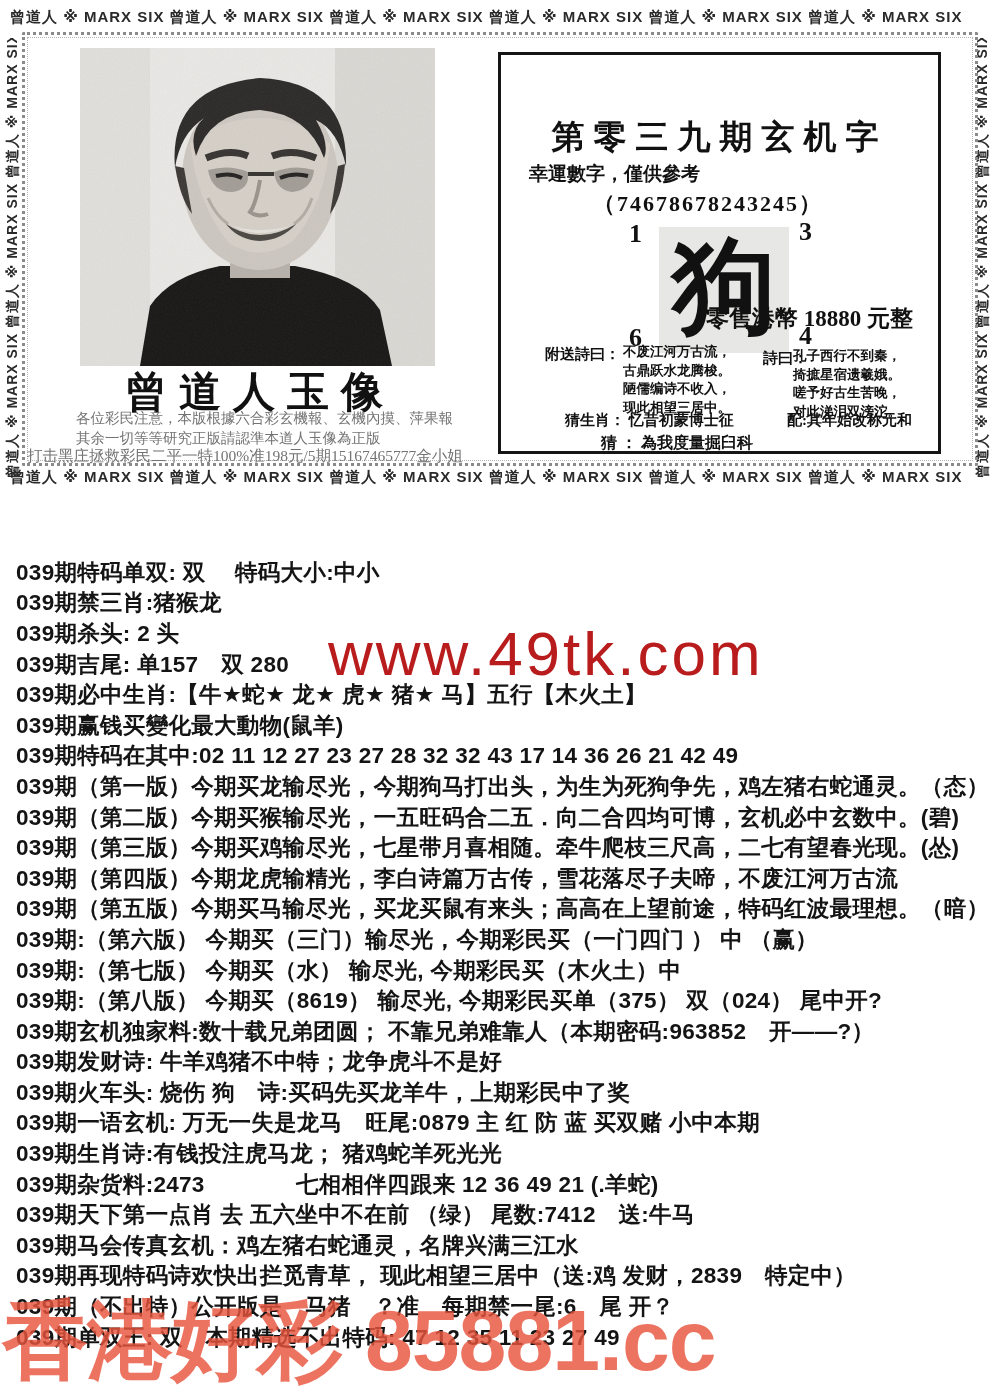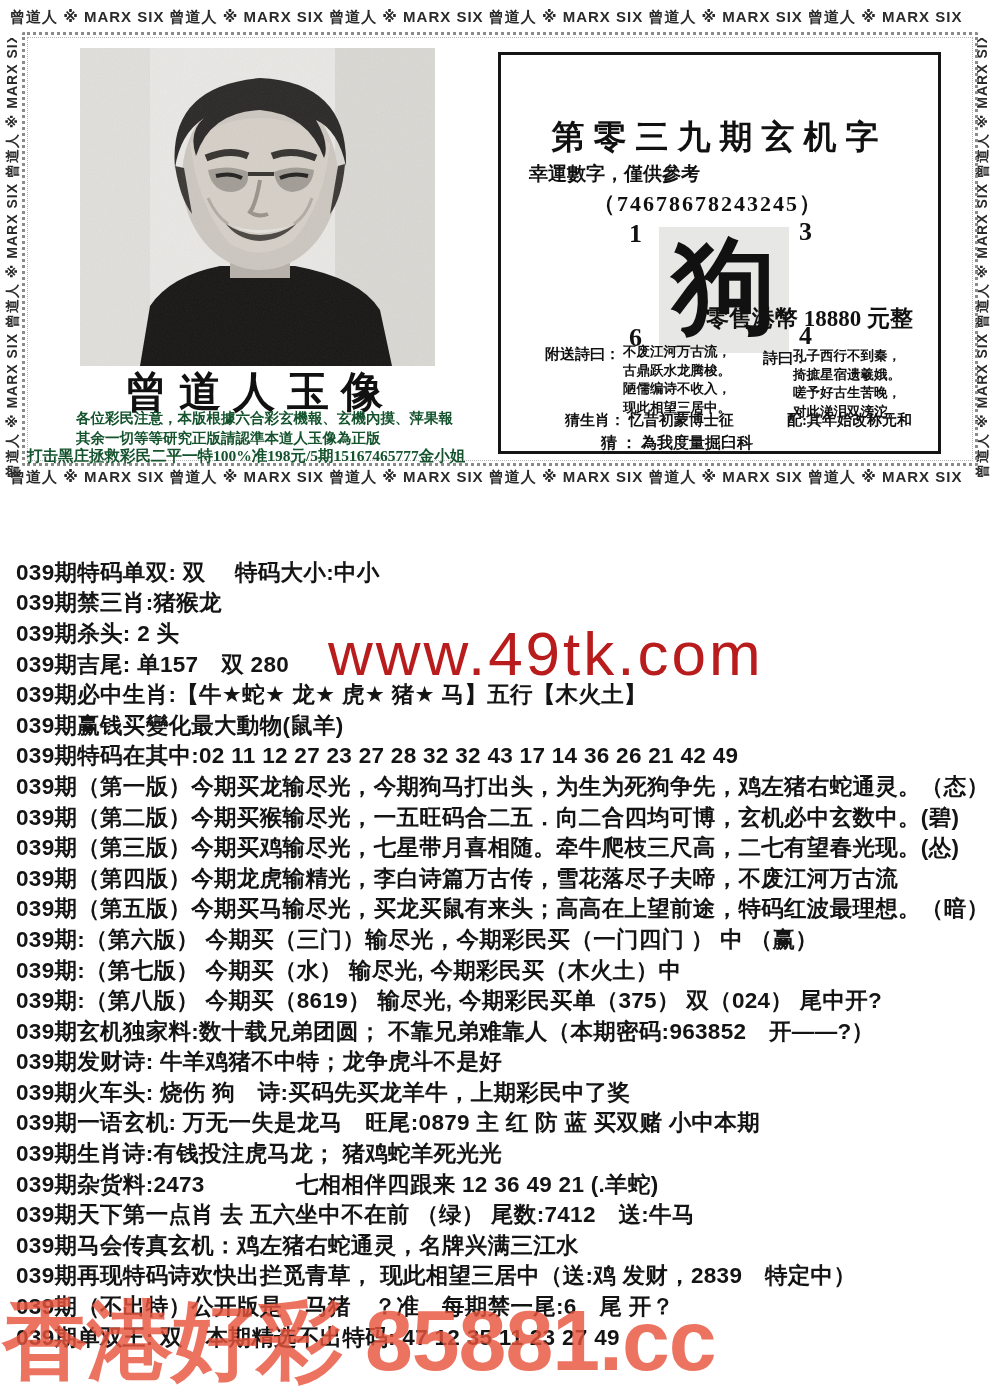--- a/index.html
+++ b/index.html
@@ -22,21 +22,21 @@
   .frame::after{content:"";position:absolute;left:2px;top:2px;right:2px;bottom:2px;
          border:1px dotted #b5b5b5;}
 
   
   .photo{position:absolute;left:80px;top:48px;width:355px;height:318px;background:#ededeb;overflow:hidden;}
   .photo svg{display:block;width:100%;height:100%;}
 
   .caption{position:absolute;left:60px;top:364px;width:400px;text-align:center;
            font-family:"Liberation Serif","DejaVu Serif",serif;font-size:42px;font-weight:700;
            letter-spacing:12px;color:#111;}
-  .notice{position:absolute;font-size:14.5px;font-weight:700;color:#14532d;white-space:nowrap;
+  .notice{position:absolute;font-size:14.5px;font-weight:400;color:#737373;white-space:nowrap;
           font-family:"Liberation Serif","DejaVu Serif",serif;}
   .notice1{left:76px;top:409px;}
   .notice2{left:76px;top:429px;}
   .notice3{left:27px;top:446px;font-size:15.5px;}
 
   
   .mystic{position:absolute;left:498px;top:52px;width:437px;height:396px;border:3px solid #151515;
           font-family:"Liberation Serif","DejaVu Serif",serif;color:#111;}
   .m-title{position:absolute;left:0;top:24px;width:100%;text-align:center;font-size:33px;
            font-weight:700;letter-spacing:9px;white-space:nowrap;margin-top:36px;}

